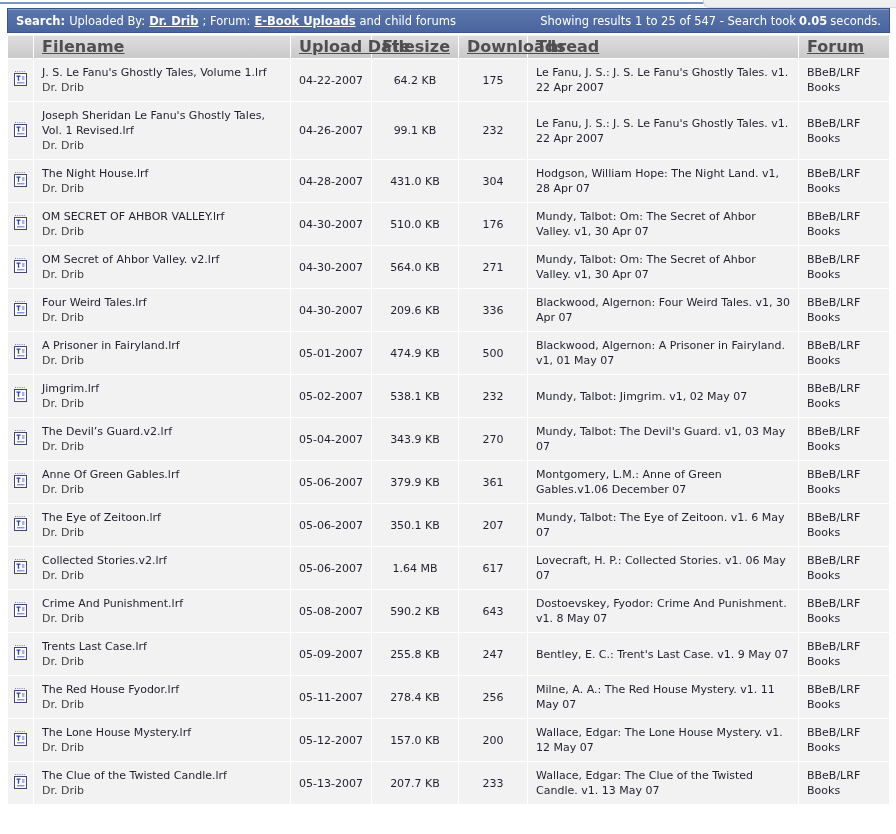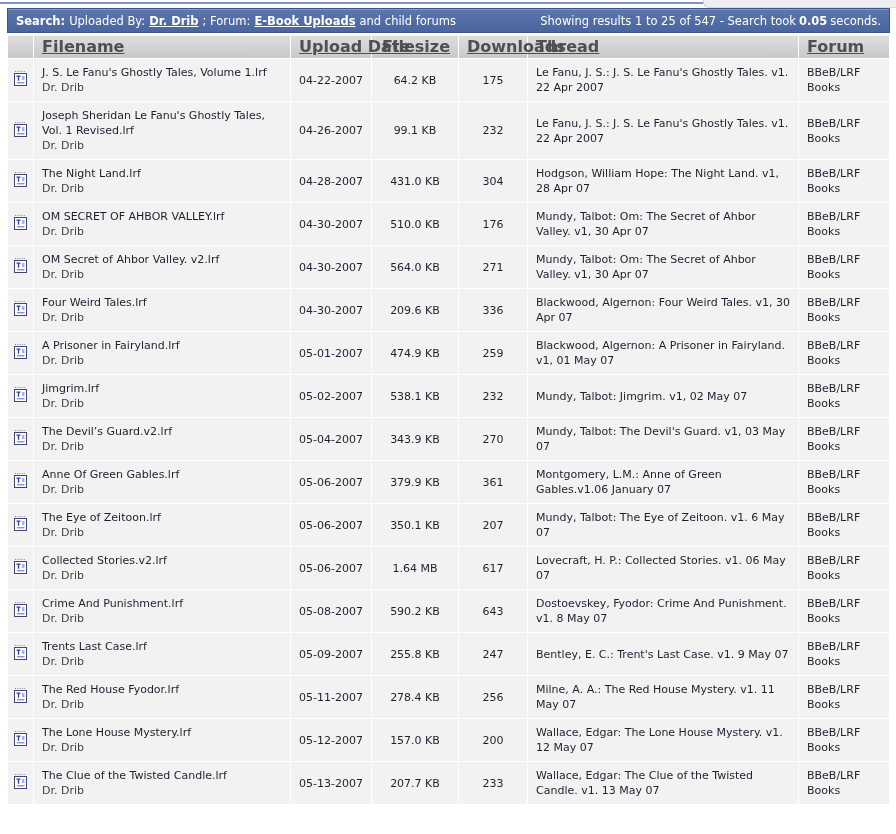--- a/index.html
+++ b/index.html
@@ -165,21 +165,21 @@
       <span class="icon-svg">
         <svg width="13" height="16" viewBox="0 0 13 16">
           <path d="M1 1.5 h11" stroke="#8888AA" stroke-width="1" stroke-dasharray="1 1.2" fill="none"></path>
           <rect x="0.5" y="3.5" width="12" height="12" fill="#FFFFFF" stroke="#44446E"></rect>
           <path d="M2.5 6.2 h4 M4.5 6.2 v4.6" stroke="#2B3FB5" stroke-width="1.3" fill="none"></path>
           <path d="M8 7 h2.5 M8 9 h2.5 M3 12.8 h7.5" stroke="#5566CC" stroke-width="1" fill="none"></path>
         </svg>
       </span>
     </td>
     <td>
-      <a class="fname">The Night Land.lrf</a>
+      <a class="fname">The Night House.lrf</a>
       <div class="uploader">Dr. Drib</div>
     </td>
     <td class="center">04-28-2007</td>
     <td class="center">431.0 KB</td>
     <td class="center">304</td>
     <td>
       <a class="tlink">Hodgson, William Hope: The Night Land. v1, 28 Apr 07</a>
     </td>
     <td>
       <a class="tlink">BBeB/LRF Books</a>
@@ -274,21 +274,21 @@
           <path d="M8 7 h2.5 M8 9 h2.5 M3 12.8 h7.5" stroke="#5566CC" stroke-width="1" fill="none"></path>
         </svg>
       </span>
     </td>
     <td>
       <a class="fname">A Prisoner in Fairyland.lrf</a>
       <div class="uploader">Dr. Drib</div>
     </td>
     <td class="center">05-01-2007</td>
     <td class="center">474.9 KB</td>
-    <td class="center">259</td>
+    <td class="center">500</td>
     <td>
       <a class="tlink">Blackwood, Algernon: A Prisoner in Fairyland. v1, 01 May 07</a>
     </td>
     <td>
       <a class="tlink">BBeB/LRF Books</a>
     </td>
   </tr>
 
   <tr>
     <td class="icon-cell">
@@ -354,21 +354,21 @@
       </span>
     </td>
     <td>
       <a class="fname">Anne Of Green Gables.lrf</a>
       <div class="uploader">Dr. Drib</div>
     </td>
     <td class="center">05-06-2007</td>
     <td class="center">379.9 KB</td>
     <td class="center">361</td>
     <td>
-      <a class="tlink">Montgomery, L.M.: Anne of Green Gables.v1.06 January 07</a>
+      <a class="tlink">Montgomery, L.M.: Anne of Green Gables.v1.06 December 07</a>
     </td>
     <td>
       <a class="tlink">BBeB/LRF Books</a>
     </td>
   </tr>
 
   <tr>
     <td class="icon-cell">
       <span class="icon-svg">
         <svg width="13" height="16" viewBox="0 0 13 16">

